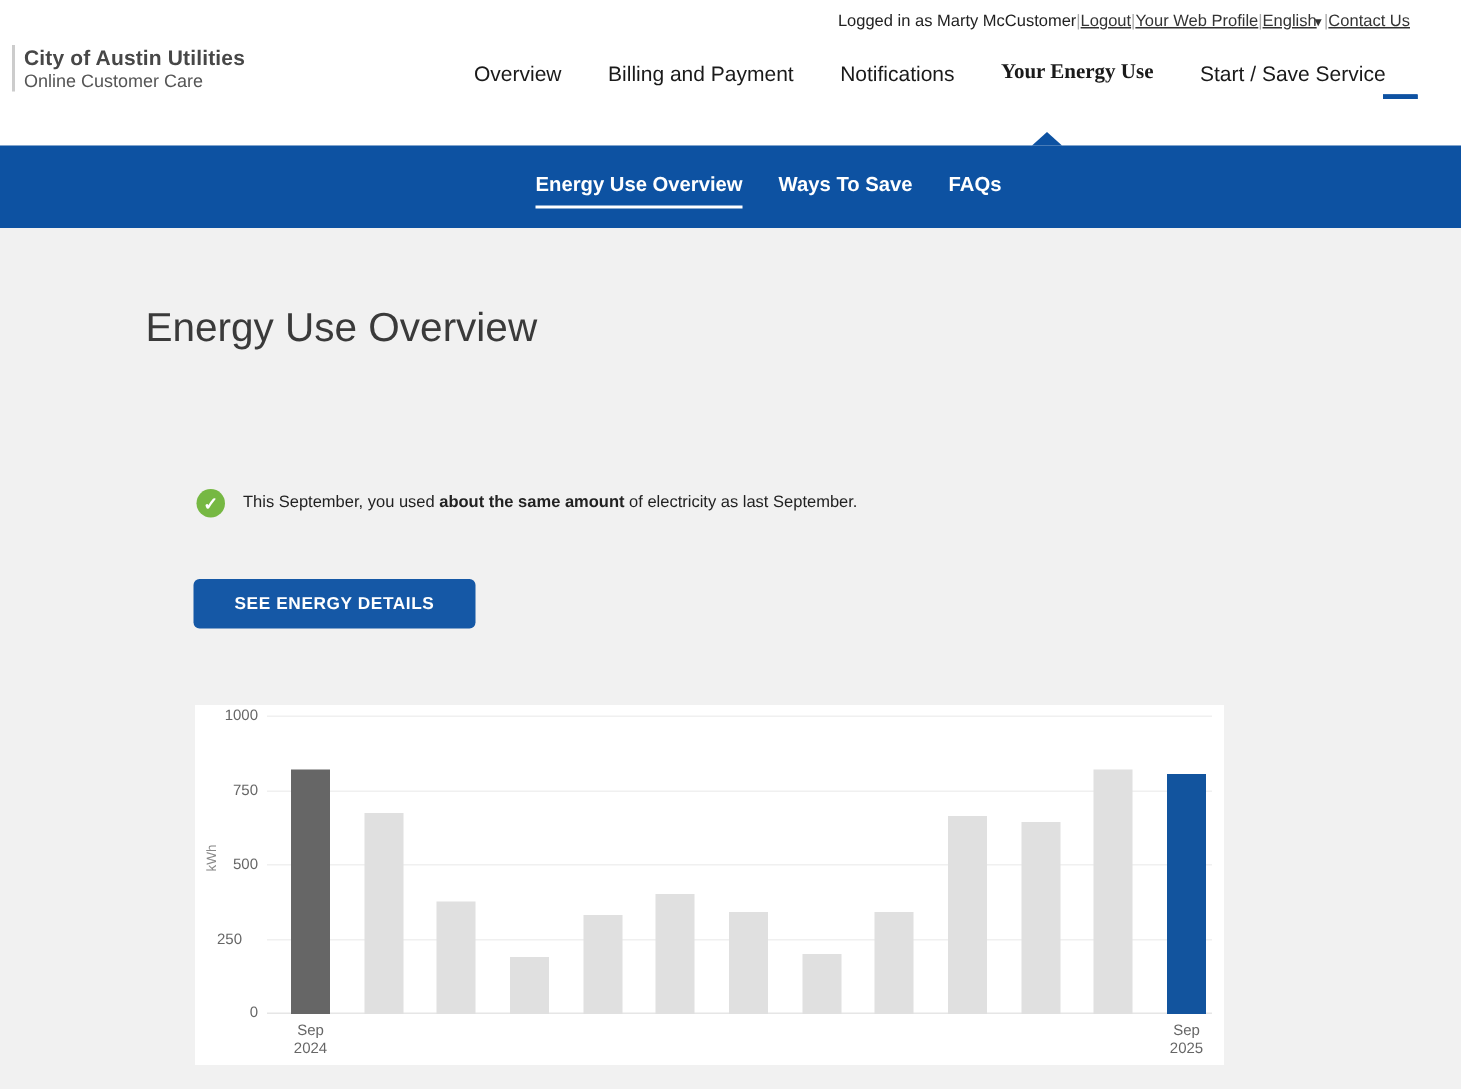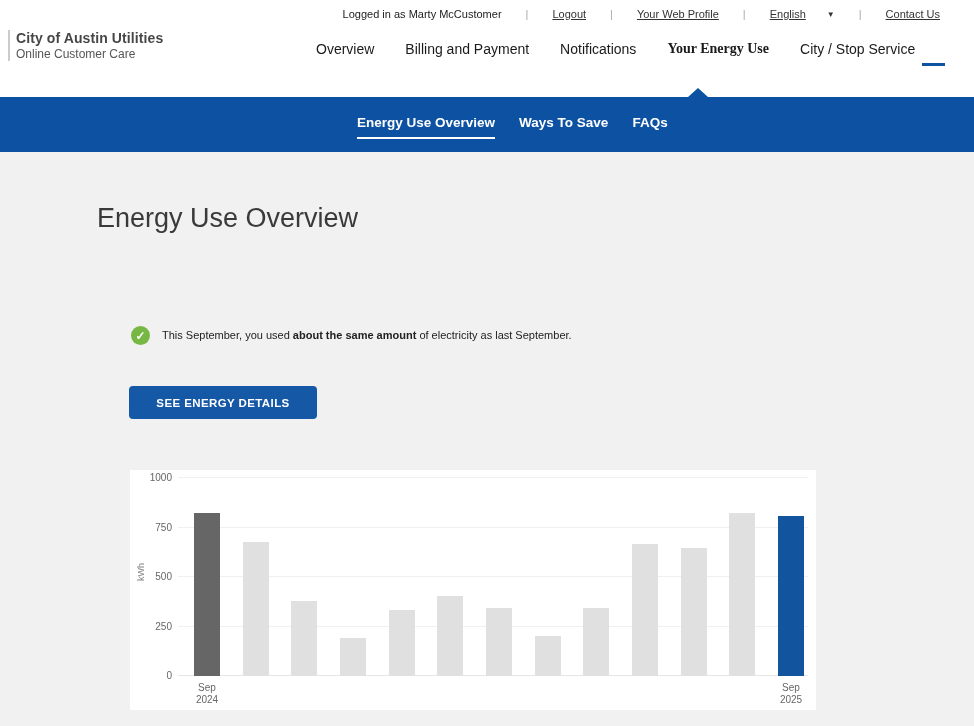--- a/index.html
+++ b/index.html
@@ -8,21 +8,21 @@
     font-family:"Liberation Sans", sans-serif;
     background:#f1f1f1;
     position:relative;
     overflow:hidden;
     color:#333;
   }
   
   .header { position:absolute; top:0; left:0; width:974px; height:97px; background:#fff; }
   .topbar {
     position:absolute; top:8px; right:34px;
-    display:flex; align-items:center; gap:24px;
+    display:flex; align-items:center; gap:0;
     font-size:11px; color:#222;
   }
   .topbar a { color:#333; text-decoration:underline; cursor:pointer; }
   .topbar .sep { color:#aaa; }
   .topbar .caret { font-size:8px; color:#333; margin-left:-3px; cursor:pointer; }
   .brand { position:absolute; top:30px; left:8px; display:flex; }
   .brand-rule { width:2px; background:#ccc; margin-right:6px; }
   .brand-line1 { font-size:14px; font-weight:bold; color:#474747; letter-spacing:0.1px; }
   .brand-line2 { font-size:12px; color:#555; margin-top:1px; }
   .mainnav {
@@ -121,21 +121,21 @@
       <div class="brand-line1">City of Austin Utilities</div>
       <div class="brand-line2">Online Customer Care</div>
     </div>
   </div>
 
   <nav class="mainnav">
     <span class="nav-item">Overview</span>
     <span class="nav-item">Billing and Payment</span>
     <span class="nav-item">Notifications</span>
     <span class="nav-item active">Your Energy Use</span>
-    <span class="nav-item">City / Stop Service</span>
+    <span class="nav-item">Start / Save Service</span>
   </nav>
 
   <div class="menu-btn">
     <div class="bar"></div>
     <div class="bar"></div>
     <div class="bar"></div>
   </div>
 </div>
 
 <div class="subnav">
@@ -173,21 +173,21 @@
       <div class="bar" title="Mar 2025: 345 kWh" style="left: 308.02px; height: 68.31px; background: rgb(224, 224, 224);"></div>
       <div class="bar" title="Apr 2025: 201 kWh" style="left: 356.69px; height: 39.798px; background: rgb(224, 224, 224);"></div>
       <div class="bar" title="May 2025: 341 kWh" style="left: 405.36px; height: 67.518px; background: rgb(224, 224, 224);"></div>
       <div class="bar" title="Jun 2025: 667 kWh" style="left: 454.03px; height: 132.066px; background: rgb(224, 224, 224);"></div>
       <div class="bar" title="Jul 2025: 647 kWh" style="left: 502.7px; height: 128.106px; background: rgb(224, 224, 224);"></div>
       <div class="bar" title="Aug 2025: 823 kWh" style="left: 551.37px; height: 162.954px; background: rgb(224, 224, 224);"></div>
       <div class="bar" title="Sep 2025: 809 kWh" style="left: 600.04px; height: 160.182px; background: rgb(18, 84, 158);"></div>
     </div>
   <div id="yticks">
       <div class="ytick" style="left: 4px; top: 201px;">0</div>
-      <div class="ytick" style="left: 4px; top: 151.5px;">250</div>
+      <div class="ytick" style="left: 4px; top: 151.5px; text-align: center;">250</div>
       <div class="ytick" style="left: 4px; top: 102px;">500</div>
       <div class="ytick" style="left: 4px; top: 52.5px;">750</div>
       <div class="ytick" style="left: 4px; top: 3px;">1000</div>
     </div>
   <div class="xtick" style="left:47px;">
     <span>Sep</span>
     <span>2024</span>
   </div>
   <div class="xtick" style="left:631px;">
     <span>Sep</span>

